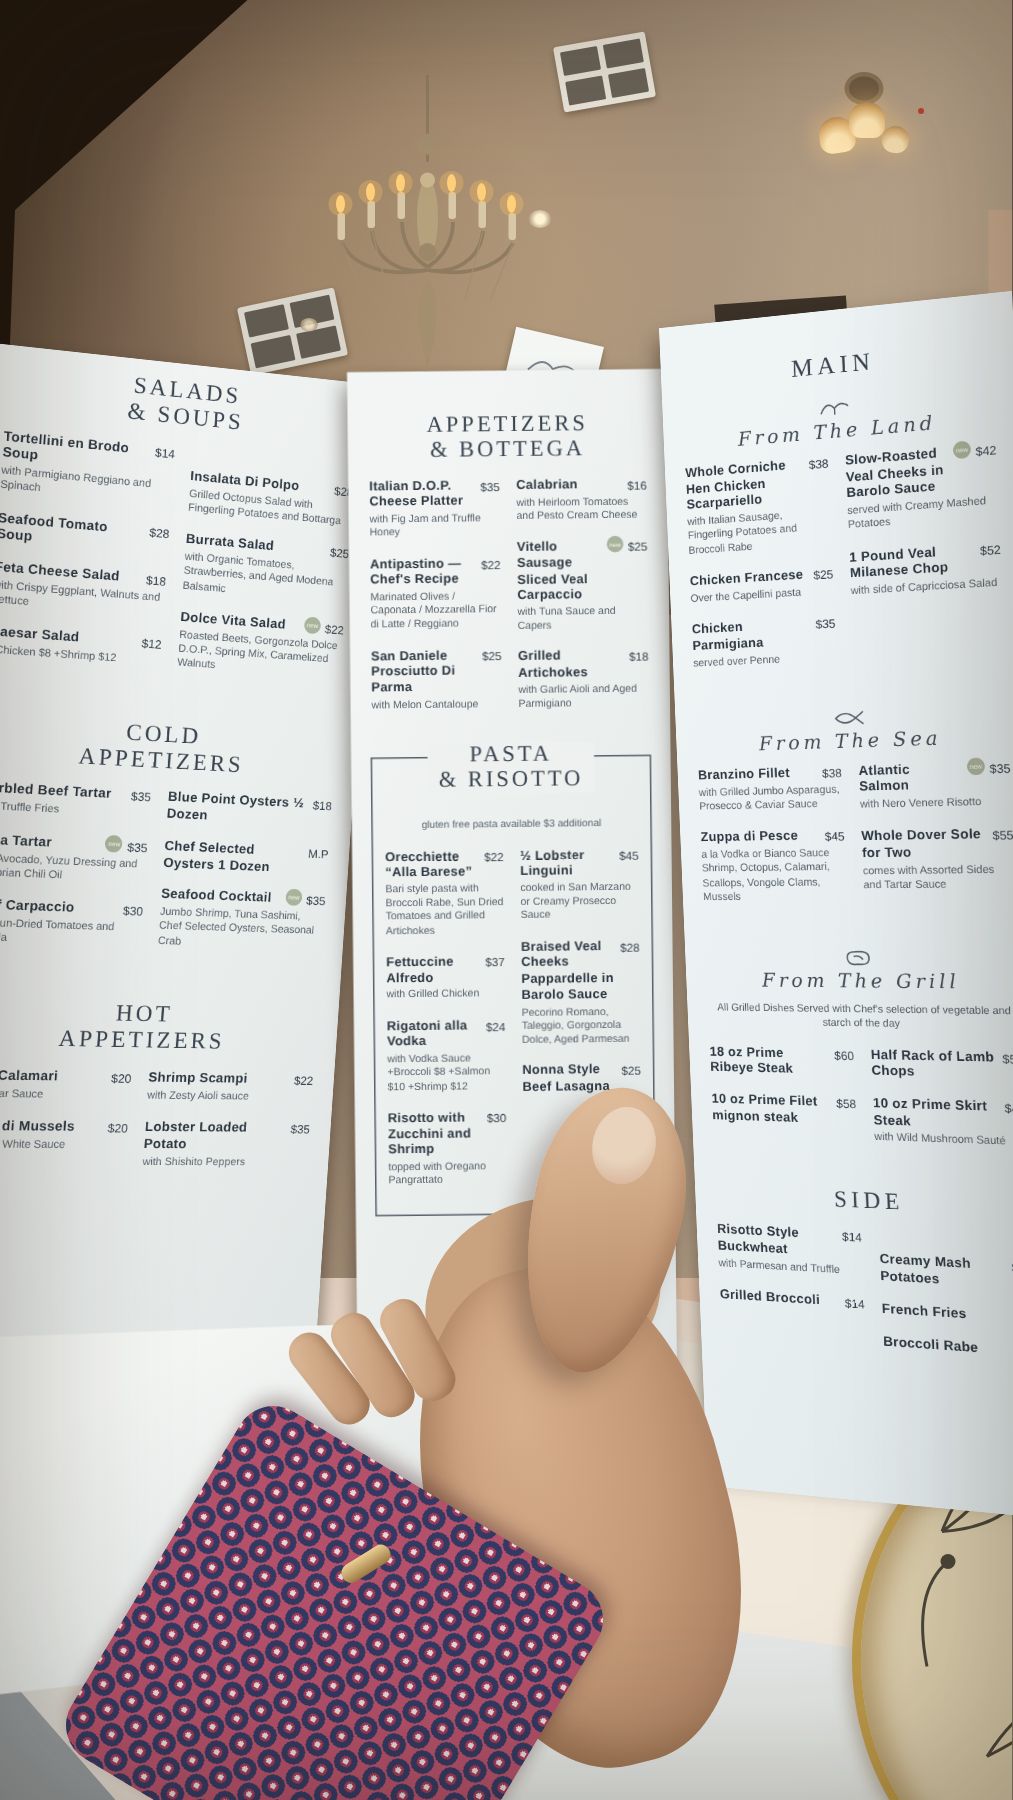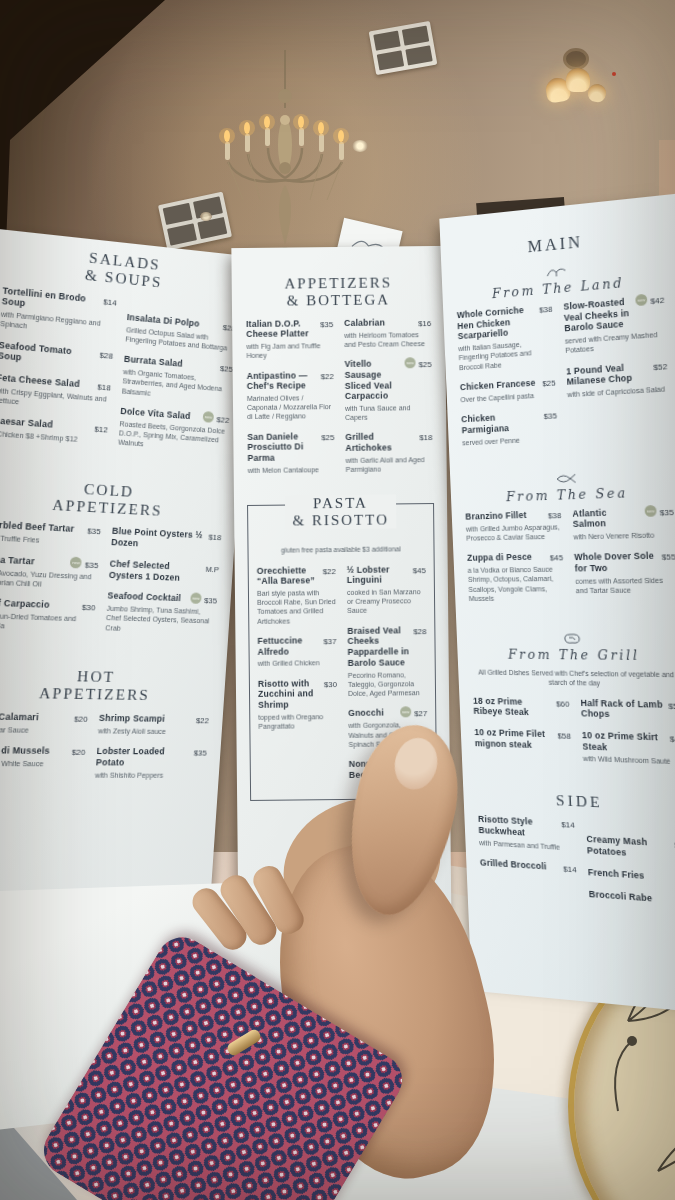--- a/index.html
+++ b/index.html
@@ -462,48 +462,47 @@
             </div>
           <div class="item">
             <div class="ih">
                 <span class="nm">Fettuccine Alfredo</span>
                 <span class="pr">$37</span>
               </div>
             <div class="ds">with Grilled Chicken</div>
             </div>
           <div class="item">
             <div class="ih">
+                <span class="nm">Rigatoni alla Vodka</span>
+                <span class="pr">$24</span>
+              </div>
+            <div class="ds">with Vodka Sauce  +Broccoli $8  +Salmon $10  +Shrimp $12</div>
+            </div>
+          <div class="item">
+            <div class="ih">
                 <span class="nm">Risotto with Zucchini and Shrimp</span>
                 <span class="pr">$30</span>
               </div>
             <div class="ds">topped with Oregano Pangrattato</div>
             </div>
         </div>
         <div class="col">
           <div class="item">
             <div class="ih">
                 <span class="nm">½ Lobster Linguini</span>
                 <span class="pr">$45</span>
               </div>
             <div class="ds">cooked in San Marzano or Creamy Prosecco Sauce</div>
             </div>
           <div class="item">
             <div class="ih">
                 <span class="nm">Braised Veal Cheeks Pappardelle in Barolo Sauce</span>
                 <span class="pr">$28</span>
               </div>
             <div class="ds">Pecorino Romano, Taleggio, Gorgonzola Dolce, Aged Parmesan</div>
-            </div>
-          <div class="item">
-            <div class="ih">
-                <span class="nm">Gnocchi</span>
-                <span class="bdg">new</span>
-                <span class="pr">$27</span>
-              </div>
-            <div class="ds">with Gorgonzola, Walnuts and Creamy Spinach Sauce</div>
             </div>
           <div class="item">
             <div class="ih">
                 <span class="nm">Nonna Style Beef Lasagna</span>
                 <span class="pr">$25</span>
               </div>
             </div>
         </div>
       </div>
     </div>

